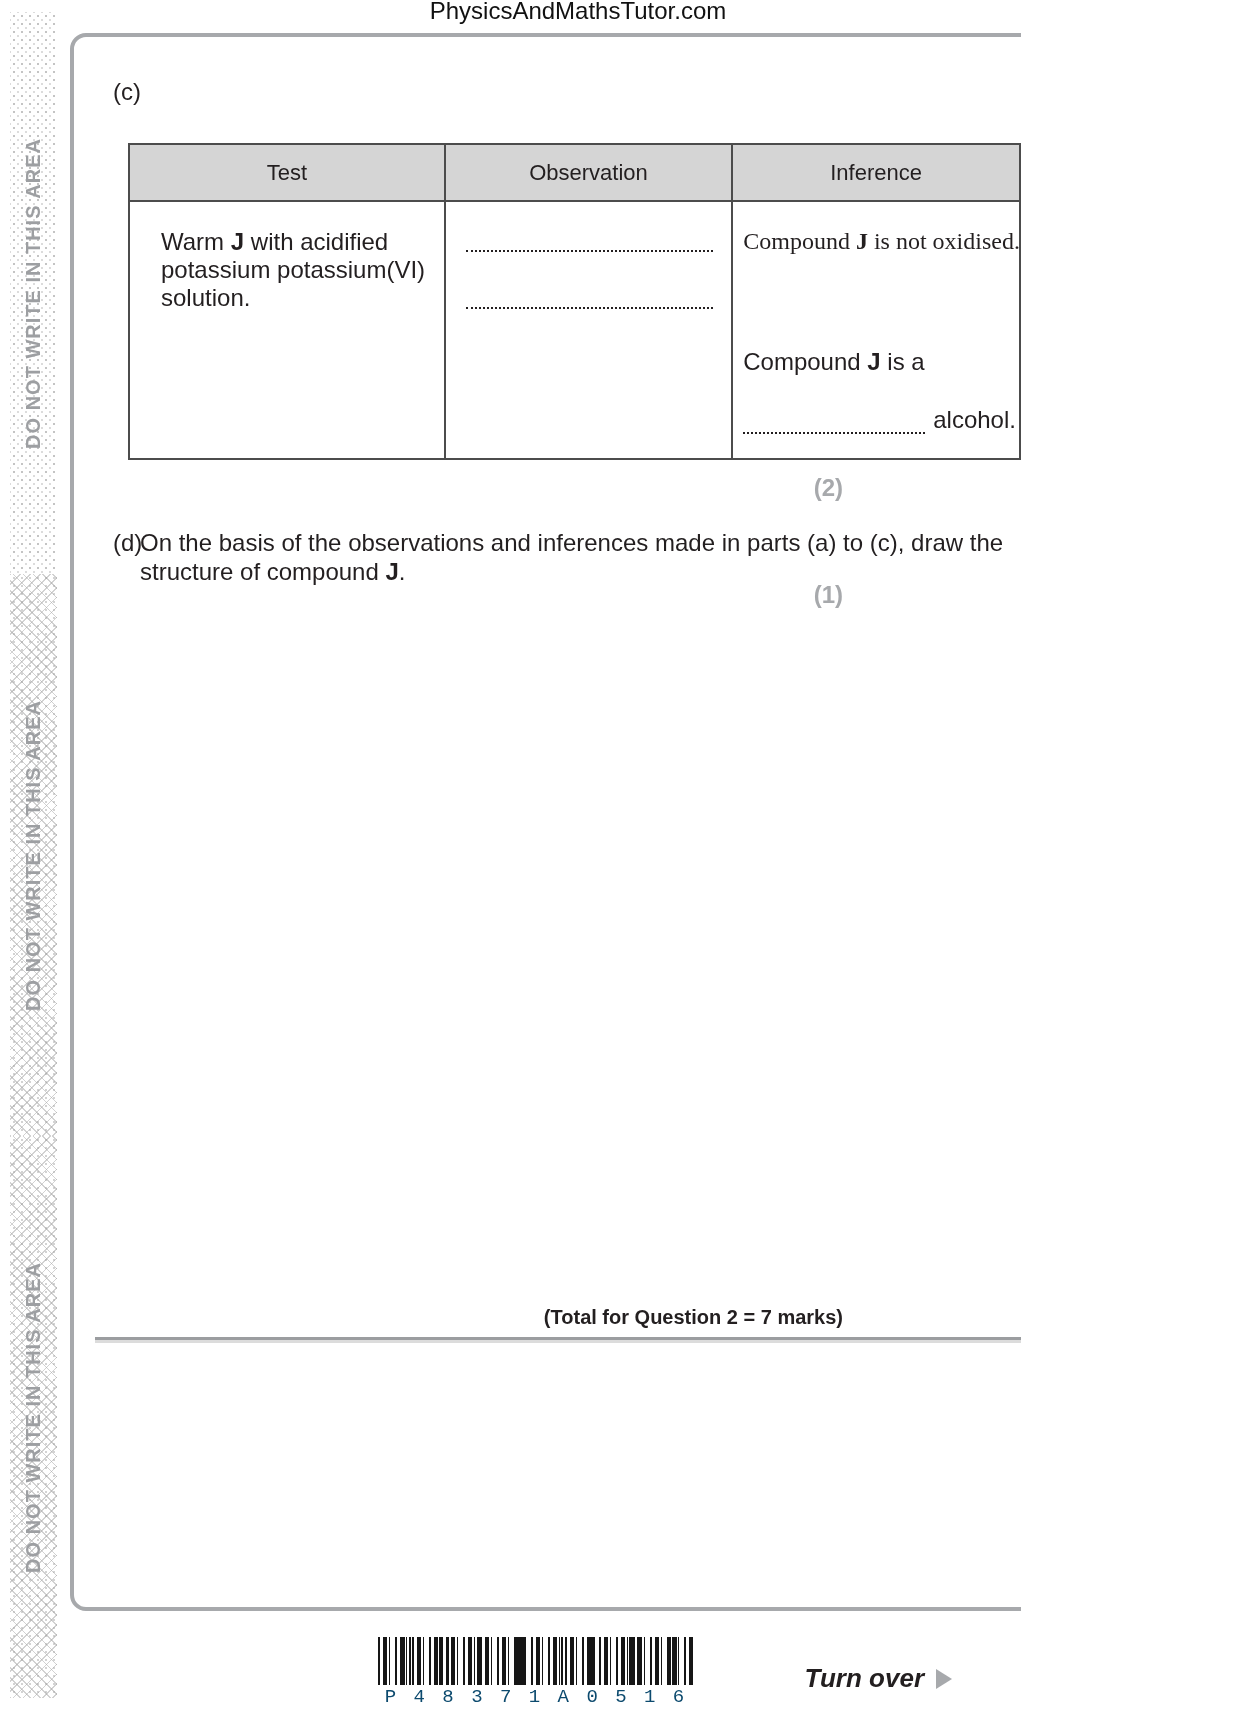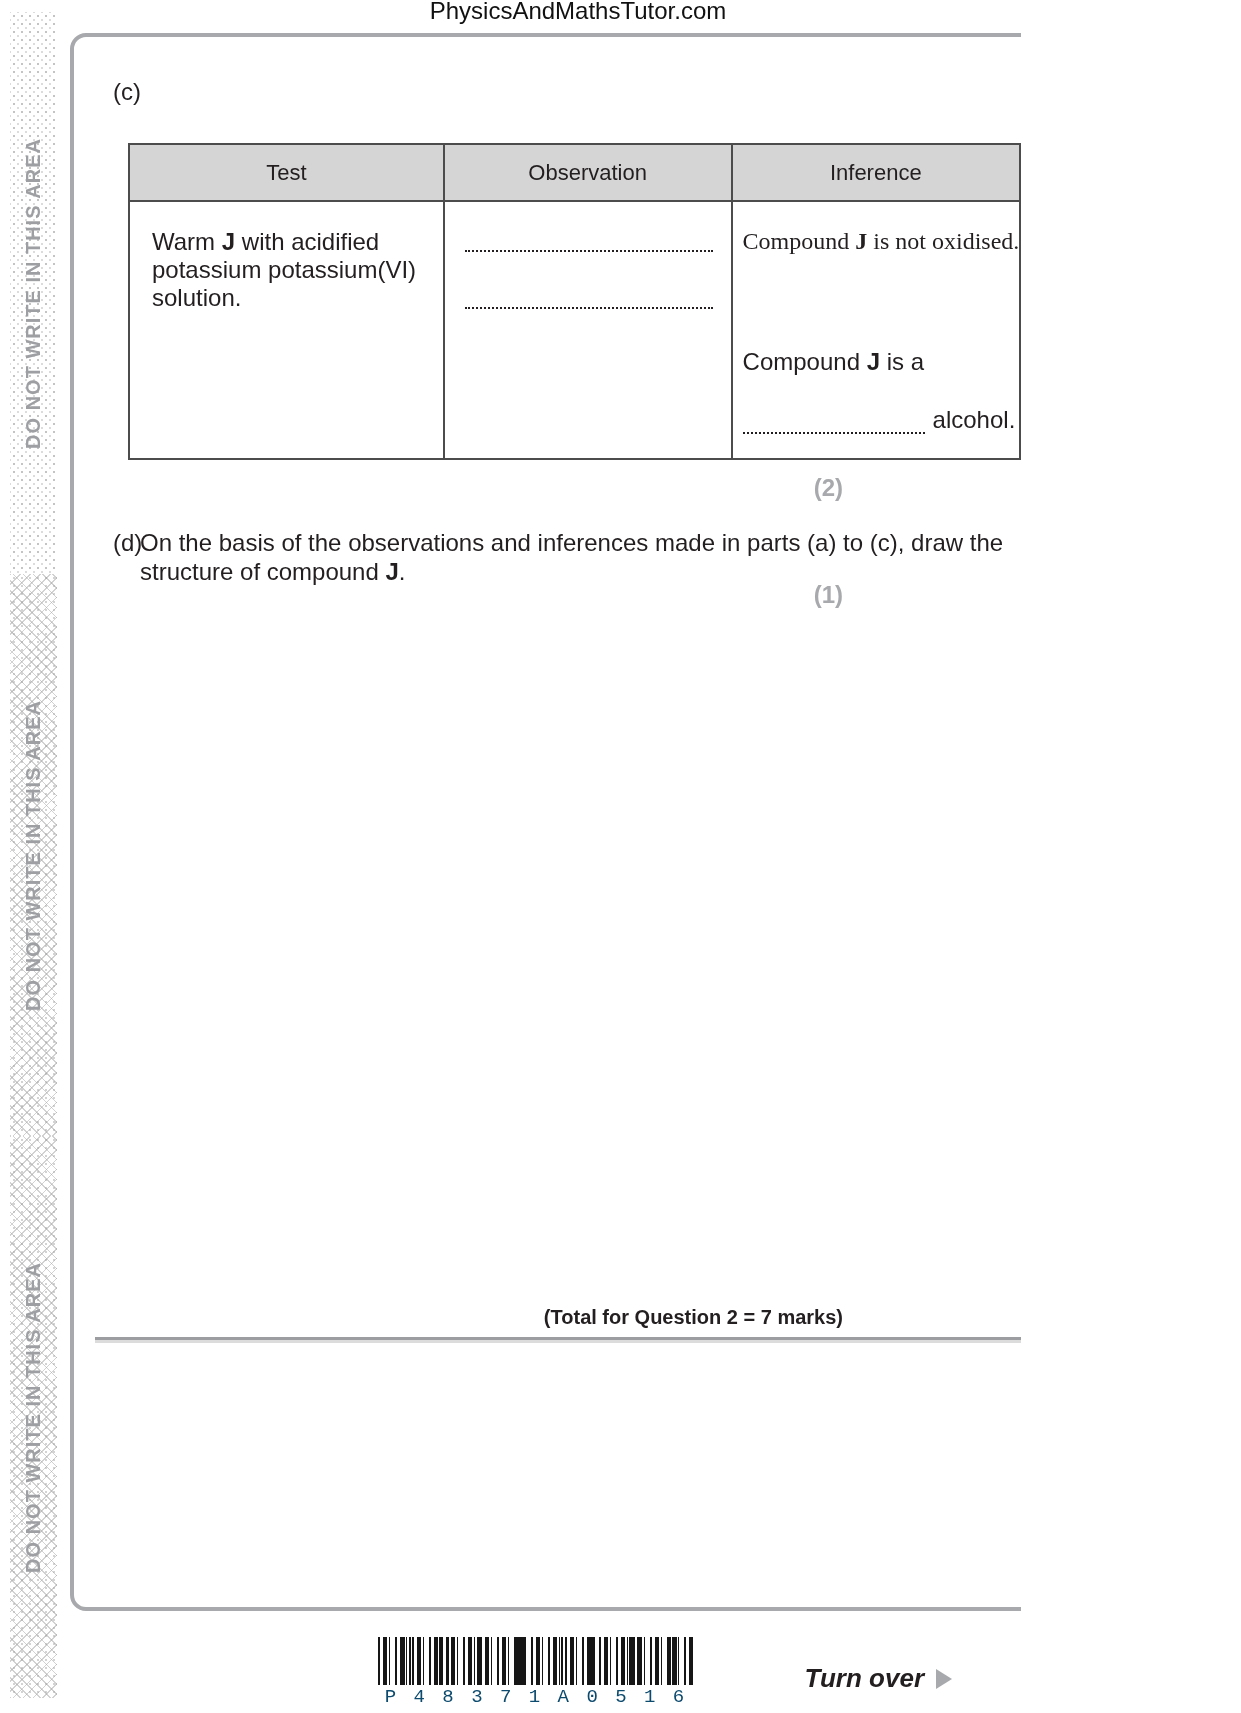--- a/index.html
+++ b/index.html
@@ -36,21 +36,21 @@
   .label-c{left:113px;top:78px;}
   
   .qtable{position:absolute;left:128px;top:143px;border-collapse:collapse;table-layout:fixed;
     font-size:24px;}
   .qtable th,.qtable td{border:2px solid #4c4c4c;padding:0;}
   .qtable th{background:#d5d5d5;font-weight:400;font-size:22px;height:55px;text-align:center;}
   .qtable td{vertical-align:top;height:256px;position:relative;background:#fff;}
   .col-test{width:340px;}
   .col-obs{width:322px;}
   .col-inf{width:328px;}
-  .test-text{padding:26px 18px 0 22px;line-height:28px;}
+  .test-text{padding:26px 18px 0 22px;line-height:28px;margin-left:9px;}
   .ans-line{position:absolute;left:20px;right:18px;border-bottom:2px dotted #231f20;}
   .obs-line1{top:48px;}
   .obs-line2{top:105px;}
   .inf-item{position:absolute;left:10px;white-space:nowrap;}
   .inf1{top:26px;font-family:Liberation Serif, serif;}
   .inf2{top:146px;}
   .inf3{top:204px;display:flex;align-items:flex-end;}
   .leader{display:inline-block;width:182px;height:22px;border-bottom:2px dotted #231f20;margin-right:8px;}
   
   .marks{position:absolute;right:178px;font-weight:700;font-size:24px;color:#a7a9ac;}

